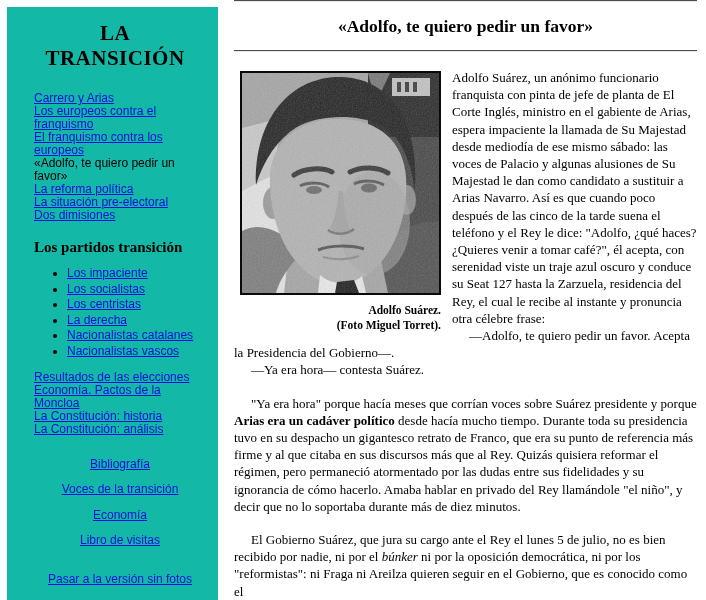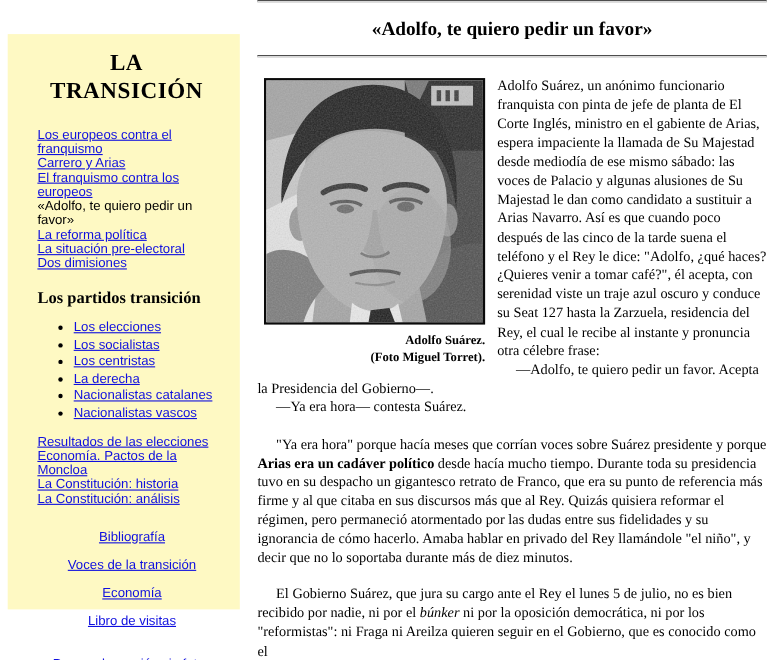--- a/index.html
+++ b/index.html
@@ -9,24 +9,23 @@
     background: #ffffff;
     font-family: "Liberation Serif", serif;
     color: #000;
     position: relative;
     overflow: hidden;
   }
 
   
   .sidebar {
     position: absolute; left: 7px; top: 7px;
-    width: 211px; height: 523px;
-    background: #fef9c3;
+    width: 211px; height: 593px;
+    background: #14b8a6;
     padding: 10px 12px 0 27px;
-    margin-top: 24px;
   }
   .sidebar-title {
     font-size: 21px; font-weight: bold;
     text-align: center; margin: 4px 10px 0 0;
     letter-spacing: 0.5px;
   }
   .sidebar a { color: #0f0fdf; text-decoration: underline; cursor: pointer; }
   .nav-block {
     font-family: "Liberation Sans", sans-serif;
     font-size: 12px; line-height: 13px;
@@ -99,33 +98,33 @@
   p.indent { text-indent: 17px; }
   p.clear-para { clear: both; padding-top: 16px; }
 </style>
 </head>
 <body>
 
 <div class="sidebar">
   <div class="sidebar-title">LA TRANSICIÓN</div>
 
   <div class="nav-block nav-top">
+      <a href="#">Carrero y Arias</a>
       <a href="#">Los europeos contra el franquismo</a>
-      <a href="#">Carrero y Arias</a>
       <a href="#">El franquismo contra los europeos</a>
       <span>«Adolfo, te quiero pedir un favor»</span>
       <a href="#">La reforma política</a>
       <a href="#">La situación pre-electoral</a>
       <a href="#">Dos dimisiones</a>
     </div>
 
   <div class="partidos-heading">Los partidos transición</div>
 
   <ul class="party-list">
-      <li><a href="#">Los elecciones</a></li>
+      <li><a href="#">Los impaciente</a></li>
       <li><a href="#">Los socialistas</a></li>
       <li><a href="#">Los centristas</a></li>
       <li><a href="#">La derecha</a></li>
       <li><a href="#">Nacionalistas catalanes</a></li>
       <li><a href="#">Nacionalistas vascos</a></li>
     </ul>
 
   <div class="nav-block nav-mid">
       <a href="#">Resultados de las elecciones</a>
       <a href="#">Economía. Pactos de la Moncloa</a>

